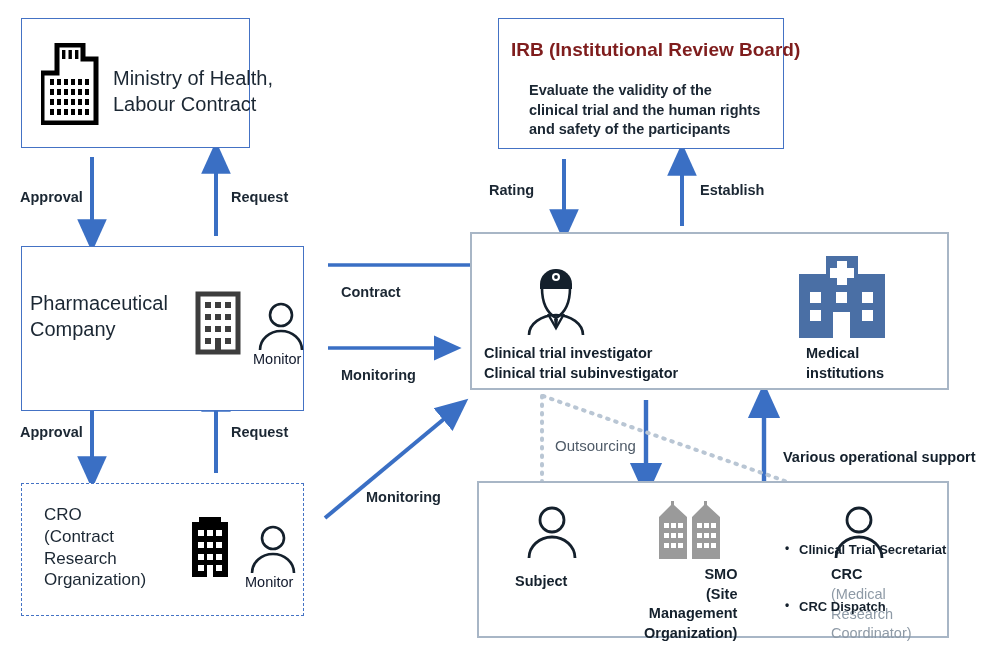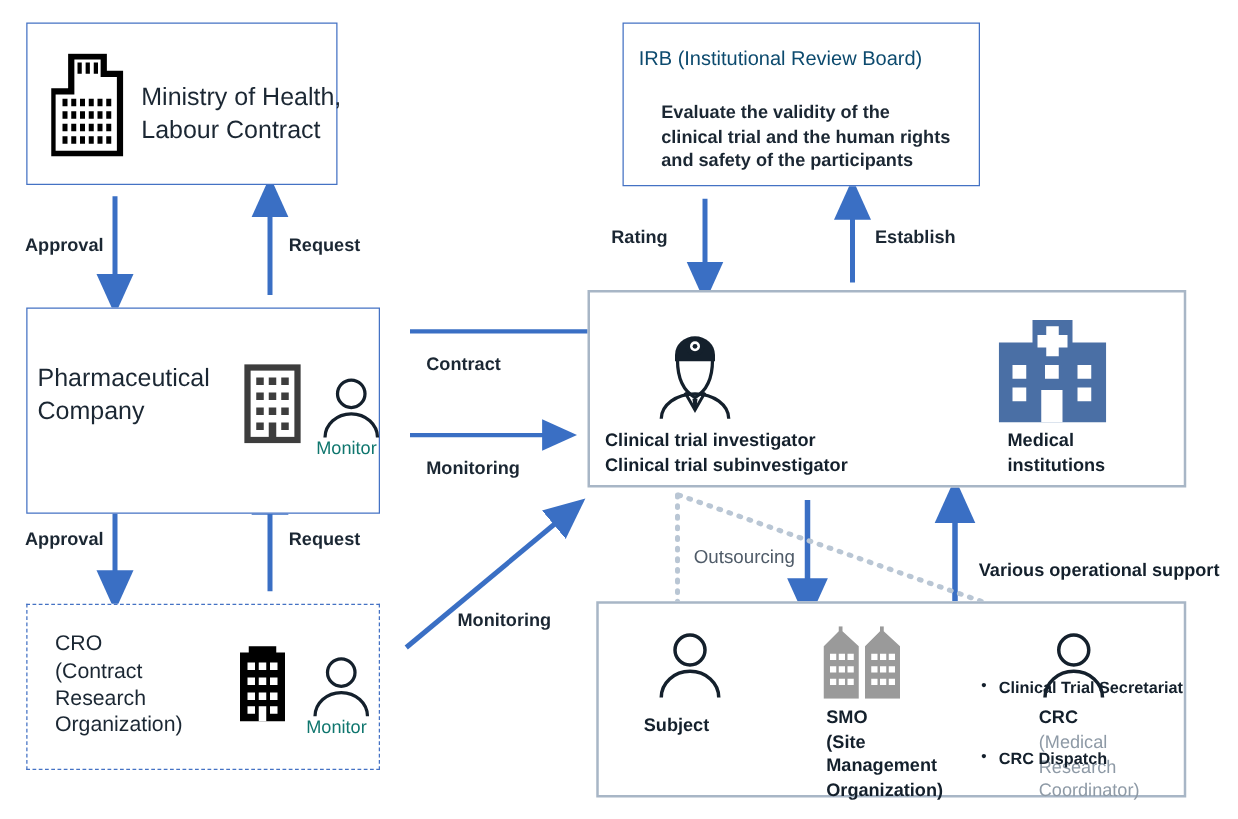--- a/index.html
+++ b/index.html
@@ -28,25 +28,25 @@
   }
   .box-blue{ border:1.6px solid #4472c4; }
   .box-blue-dashed{ border:1.8px dashed #4472c4; }
   .box-grey{ border:2.6px solid #a8b6c6; }
 
   .lbl{ position:absolute; white-space:pre; line-height:1.18; }
 
   .ministry-title{
     font-size:20px; font-weight:400; color:#1b2733; line-height:1.3;
   }
-  .irb-title{ font-size:16px; font-weight:400; color:#0c4a6e; }
+  .irb-title{ font-size:19px; font-weight:700; color:#7f1d1d; }
   .irb-body{ font-size:14.5px; font-weight:bold; color:#1b2733; line-height:1.35; }
   .pharma-title{ font-size:20px; font-weight:400; color:#1b2733; line-height:1.3; }
   .cro-title{ font-size:17px; font-weight:400; color:#1b2733; line-height:1.28; }
-  .monitor-cap{ font-size:14.5px; color:#0f766e; }
+  .monitor-cap{ font-size:14.5px; color:#0f172a; }
   .flow-lbl{ font-size:14.5px; color:#1b2733; font-weight:600; }
   .flow-lbl-grey{ font-size:15px; color:#4f5b68; font-weight:400; }
   .node-cap{ font-size:14.5px; color:#14202c; font-weight:bold; line-height:1.35; }
   .node-cap-reg{ font-size:14.5px; color:#14202c; font-weight:600; line-height:1.35; }
   .node-cap-grey{ font-size:14.5px; color:#8e9aa6; font-weight:400; line-height:1.35; }
   .support-title{ font-size:14.5px; color:#14202c; font-weight:600; }
   .support-item{ font-size:13px; color:#14202c; font-weight:600; line-height:1.42; }
   .support-list{ margin:0; padding-left:16px; list-style:none; }
   .support-list li{ position:relative; }
   .support-list li:before{
@@ -82,21 +82,21 @@
     <line x1="325" y1="518" x2="456" y2="409" stroke="#3a6fc4" stroke-width="4" marker-end="url(#ah-blue)"></line>
 
     <line x1="646" y1="400" x2="646" y2="481" stroke="#3a6fc4" stroke-width="4.4" marker-end="url(#ah-blue)"></line>
 
     <line x1="764" y1="481" x2="764" y2="400" stroke="#3a6fc4" stroke-width="4.4" marker-end="url(#ah-blue)"></line>
 
     <line x1="542" y1="396" x2="542" y2="510" stroke="#b9c6d4" stroke-width="4" stroke-dasharray="1.5 7" stroke-linecap="round"></line>
     <line x1="543" y1="396" x2="893" y2="519" stroke="#b9c6d4" stroke-width="4" stroke-dasharray="1.5 7" stroke-linecap="round"></line>
   </svg>
 
-  <div class="box box-blue" style="left:21px; top:18px; width:249px; height:130px;">
+  <div class="box box-blue" style="left:21px; top:18px; width:229px; height:130px;">
     <span class="icon" style="left:19px; top:24px;">
       <svg width="58" height="82" viewBox="0 0 58 82" xmlns="http://www.w3.org/2000/svg">
         <path d="M16 2 h26 v14 h13 v64 h-54 v-50 h15 z" fill="none" stroke="#000" stroke-width="5"></path>
         <g fill="#000">
           <rect x="21" y="7" width="3.4" height="9"></rect>
           <rect x="27.5" y="7" width="3.4" height="9"></rect>
           <rect x="34" y="7" width="3.4" height="9"></rect>
           <rect x="9" y="36" width="4" height="6"></rect>
             <rect x="16" y="36" width="4" height="6"></rect>
           <rect x="23" y="36" width="4" height="6"></rect>
@@ -261,21 +261,21 @@
             <rect x="54" y="22" width="5" height="5"></rect>
           <rect x="40" y="32" width="5" height="5"></rect>
             <rect x="47" y="32" width="5" height="5"></rect>
             <rect x="54" y="32" width="5" height="5"></rect>
           <rect x="40" y="42" width="5" height="5"></rect>
             <rect x="47" y="42" width="5" height="5"></rect>
             <rect x="54" y="42" width="5" height="5"></rect>
         </g>
       </svg>
     </span>
-    <div class="lbl node-cap" style="left:182px; top:82px;"><span>SMO</span><br><span>(Site</span><br><span>Management</span><br><span>Organization)</span></div>
+    <div class="lbl node-cap" style="left:165px; top:82px;text-align:right;"><span>SMO</span><br><span>(Site</span><br><span>Management</span><br><span>Organization)</span></div>
 
     <span class="icon" style="left:353px; top:22px;">
       <svg width="54" height="54" viewBox="0 0 54 54" xmlns="http://www.w3.org/2000/svg">
         <circle cx="27" cy="15" r="12" fill="none" stroke="#14202c" stroke-width="2.8"></circle>
         <path d="M4 53 a23 21 0 0 1 46 0" fill="none" stroke="#14202c" stroke-width="2.8"></path>
       </svg>
     </span>
     <div class="lbl node-cap" style="left:352px; top:82px;"><span>CRC</span></div>
     <div class="lbl node-cap-grey" style="left:352px; top:102px;"><span>(Medical</span><br><span>Research</span><br><span>Coordinator)</span></div>
   </div>

